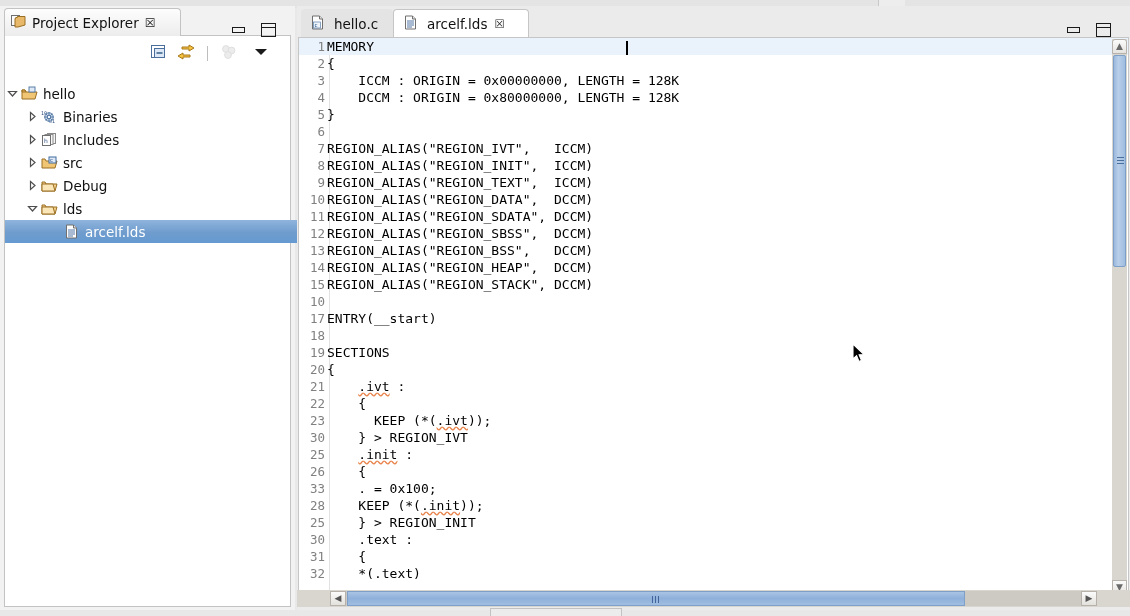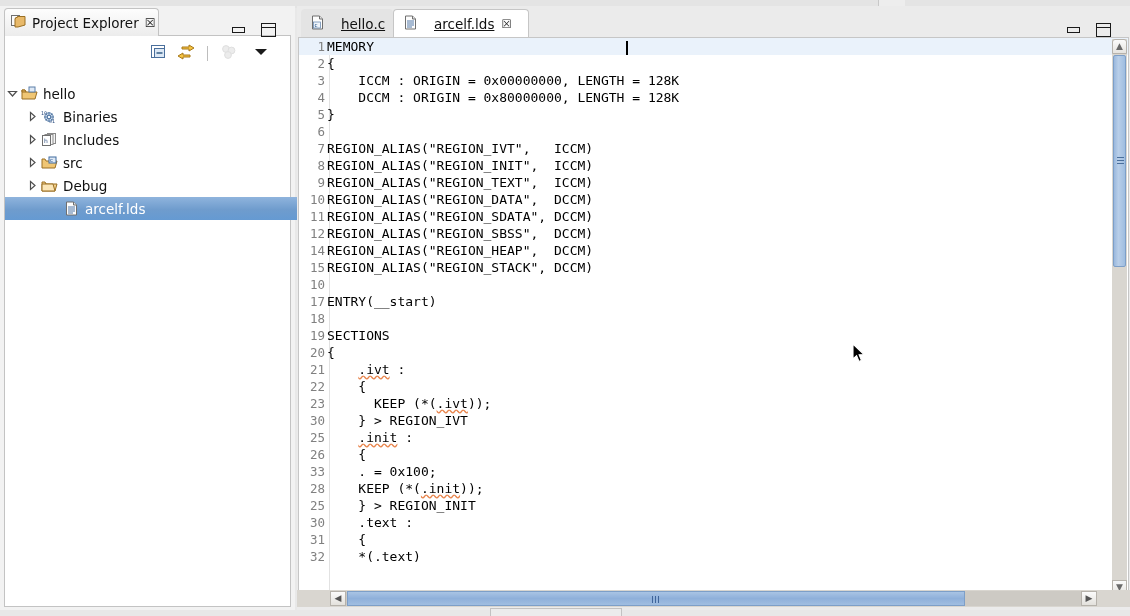--- a/index.html
+++ b/index.html
@@ -16,21 +16,21 @@
   
   .top-strip { position: absolute; left: 0; top: 0; width: 1130px; height: 8px; background: #e4e4e4; }
   .top-remnant { position: absolute; left: 852px; top: 0px; width: 52px; height: 7px;
                  border-bottom: 1px solid #b0b0b0; border-right: 1px solid #b0b0b0; background: #e4e4e4; }
   .top-remnant2 { position: absolute; left: 878px; top: 0px; width: 26px; height: 7px;
                   border-left: 1px solid #c8c8c8; background: #ededed; }
 
   
   .pe { position: absolute; left: 0px; top: 6px; width: 295px; height: 604px; background: #f2f2f2; }
   .pe-tab {
-    position: absolute; left: 4px; top: 2px; width: 155px; height: 28px;
+    position: absolute; left: 4px; top: 2px; width: 177px; height: 28px;
     background: linear-gradient(to bottom,#fdfdfd 0%,#f3f3f3 60%,#ececec 100%);
     border: 1px solid #c3c3c3; border-bottom: none;
     border-top-left-radius: 4px; border-top-right-radius: 4px;
     display: flex; align-items: center; padding: 0 6px; box-sizing: border-box;
   }
   .pe-tab-title { font-size: 13.5px; color: #111; margin-left: 5px; white-space: nowrap; }
   .pe-tab-close { margin-left: 6px; font-size: 12px; color: #222; }
   .pe-body {
     position: absolute; left: 4px; top: 29px; width: 287px; height: 572px;
     background: #ffffff; border: 1px solid #c3c3c3; box-sizing: border-box;
@@ -70,21 +70,21 @@
   .ed-tabs { position: absolute; left: 0px; top: 0px; width: 833px; height: 32px; }
   .etab {
     position: absolute; top: 3px; height: 29px; display: flex; align-items: center;
     padding: 0 9px; box-sizing: border-box; border-top-left-radius: 4px; border-top-right-radius: 4px;
   }
   .etab.inactive { left: 4px; width: 92px; background: #e4e4e4; }
   .etab.active {
     left: 96px; width: 136px; background: #ffffff;
     border: 1px solid #c6c6c6; border-bottom: 1px solid #ffffff;
   }
-  .etab-label { font-size: 13.5px; color: #111; margin-left: 16px; text-decoration: underline; }
+  .etab-label { font-size: 13.5px; color: #111; margin-left: 9px; }
   .etab-close { margin-left: 7px; font-size: 11.5px; color: #222; }
 
   .ed-body {
     position: absolute; left: 1px; top: 31px; width: 831px; height: 558px;
     background: #ffffff; border: 1px solid #c6c6c6; box-sizing: border-box; overflow: hidden;
   }
   .gutter {
     position: absolute; left: 0; top: 0; width: 30px; height: 556px;
     background: #ffffff; border-right: 1px solid #e2e2e2;
   }
@@ -283,20 +283,34 @@
         </span>
         <span class="ticon">
           <svg width="17" height="15" viewBox="0 0 17 15">
             <path d="M1 4 L1 13 L14 13 L16 6 L5 6 L4 4 Z" fill="#f3d089" stroke="#9a6f23"></path>
             <path d="M1 6 L12 6 L14 13 L1 13 Z" fill="#fbe6b8" stroke="#9a6f23"></path>
           </svg>
         </span>
         <span class="tlabel">Debug</span>
       </div>
 
+      <div class="trow" style="padding-left:22px;">
+        <span class="arrow open">
+          <svg width="11" height="11" viewBox="0 0 11 11">
+              <path d="M1.5 3.5 L9.5 3.5 L5.5 8 Z" fill="none" stroke="#4f4f4f" stroke-width="1.2"></path>
+            </svg>
+        </span>
+        <span class="ticon">
+          <svg width="17" height="15" viewBox="0 0 17 15">
+            <path d="M1 4 L1 13 L14 13 L16 6 L5 6 L4 4 Z" fill="#f3d089" stroke="#9a6f23"></path>
+            <path d="M1 6 L12 6 L14 13 L1 13 Z" fill="#fbe6b8" stroke="#9a6f23"></path>
+          </svg>
+        </span>
+        <span class="tlabel">lds</span>
+      </div>
 
       <div class="trow sel" style="padding-left:58px; width:285px;">
         <span class="ticon">
           <svg width="17" height="15" viewBox="0 0 17 15">
             <path d="M3.5 1 L10.5 1 L13.5 4 L13.5 14 L3.5 14 Z" fill="#fdfdfd" stroke="#6f6f6f"></path>
             <path d="M10.5 1 L10.5 4 L13.5 4" fill="#e4e4e4" stroke="#6f6f6f"></path>
             <g stroke="#3f6a9e" stroke-width="0.9">
               <line x1="5" y1="6" x2="12" y2="6"></line>
                 <line x1="5" y1="8" x2="12" y2="8"></line>
               <line x1="5" y1="10" x2="12" y2="10"></line>
@@ -355,20 +369,21 @@
           <div class="cline"><span class="lnum">3</span><span class="ctext">    ICCM : ORIGIN = 0x00000000, LENGTH = 128K</span></div>
           <div class="cline"><span class="lnum">4</span><span class="ctext">    DCCM : ORIGIN = 0x80000000, LENGTH = 128K</span></div>
           <div class="cline"><span class="lnum">5</span><span class="ctext">}</span></div>
           <div class="cline"><span class="lnum">6</span><span class="ctext"></span></div>
           <div class="cline"><span class="lnum">7</span><span class="ctext">REGION_ALIAS("REGION_IVT",   ICCM)</span></div>
           <div class="cline"><span class="lnum">8</span><span class="ctext">REGION_ALIAS("REGION_INIT",  ICCM)</span></div>
           <div class="cline"><span class="lnum">9</span><span class="ctext">REGION_ALIAS("REGION_TEXT",  ICCM)</span></div>
           <div class="cline"><span class="lnum">10</span><span class="ctext">REGION_ALIAS("REGION_DATA",  DCCM)</span></div>
           <div class="cline"><span class="lnum">11</span><span class="ctext">REGION_ALIAS("REGION_SDATA", DCCM)</span></div>
           <div class="cline"><span class="lnum">12</span><span class="ctext">REGION_ALIAS("REGION_SBSS",  DCCM)</span></div>
+          <div class="cline"><span class="lnum">13</span><span class="ctext">REGION_ALIAS("REGION_BSS",   DCCM)</span></div>
           <div class="cline"><span class="lnum">14</span><span class="ctext">REGION_ALIAS("REGION_HEAP",  DCCM)</span></div>
           <div class="cline"><span class="lnum">15</span><span class="ctext">REGION_ALIAS("REGION_STACK", DCCM)</span></div>
           <div class="cline"><span class="lnum">10</span><span class="ctext"></span></div>
           <div class="cline"><span class="lnum">17</span><span class="ctext">ENTRY(__start)</span></div>
           <div class="cline"><span class="lnum">18</span><span class="ctext"></span></div>
           <div class="cline"><span class="lnum">19</span><span class="ctext">SECTIONS</span></div>
           <div class="cline"><span class="lnum">20</span><span class="ctext">{</span></div>
           <div class="cline"><span class="lnum">21</span><span class="ctext">    <span class="sq">.ivt</span> :</span></div>
           <div class="cline"><span class="lnum">22</span><span class="ctext">    {</span></div>
           <div class="cline"><span class="lnum">23</span><span class="ctext">      KEEP (*(<span class="sq">.ivt</span>));</span></div>

